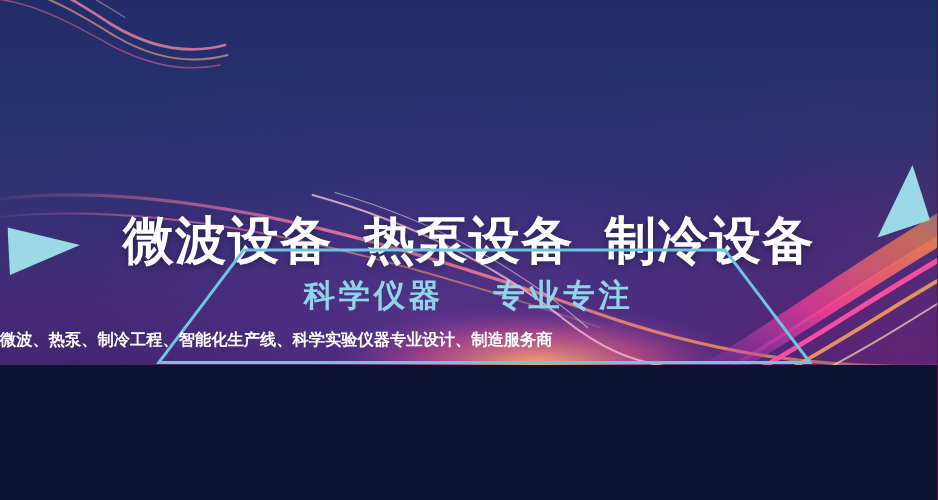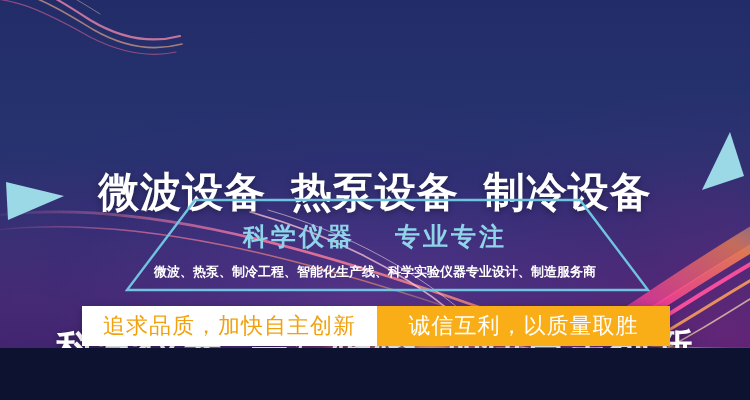--- a/index.html
+++ b/index.html
@@ -3,21 +3,21 @@
 <meta charset="utf-8">
 <style>
   html, body {
     margin: 0;
     padding: 0;
     background: #0d1230;
   }
   #banner {
     position: relative;
     width: 750px;
-    height: 348px;
+    height: 292px;
     overflow: hidden;
     font-family: "Liberation Sans", "DejaVu Sans", sans-serif;
     background: #b91c1c;
   }
 
   
   .bg-base {
     position: absolute;
     inset: 0;
     background:
@@ -90,21 +90,21 @@
     color: #8fd4e8;
     font-size: 25px;
     font-weight: bold;
     letter-spacing: 3px;
     white-space: pre;
   }
   .slogan-sub {
     position: absolute;
     left: 0; top: 263px;
     width: 750px;
-    text-align: center;
+    text-align: left;
     color: #ffffff;
     font-size: 13px;
     font-weight: bold;
     letter-spacing: 0px;
     white-space: pre;
   }
 
   
   .bars {
     position: absolute;

